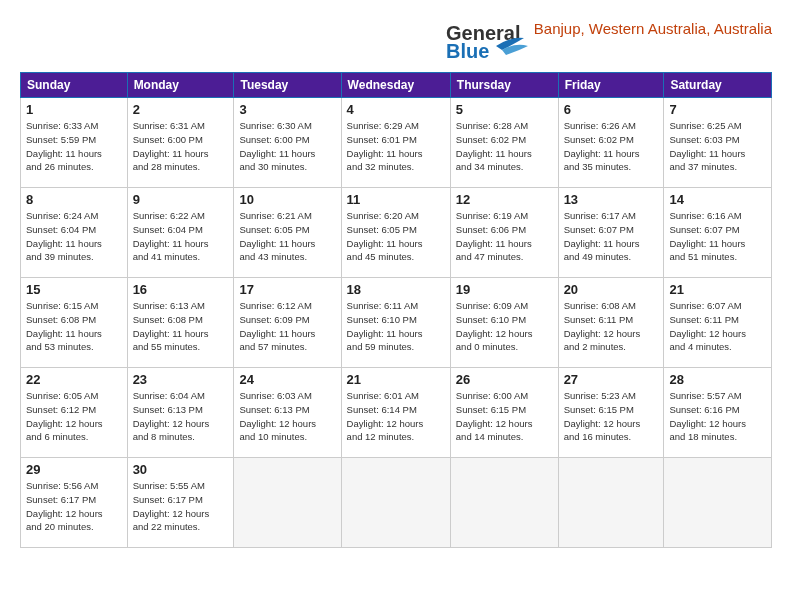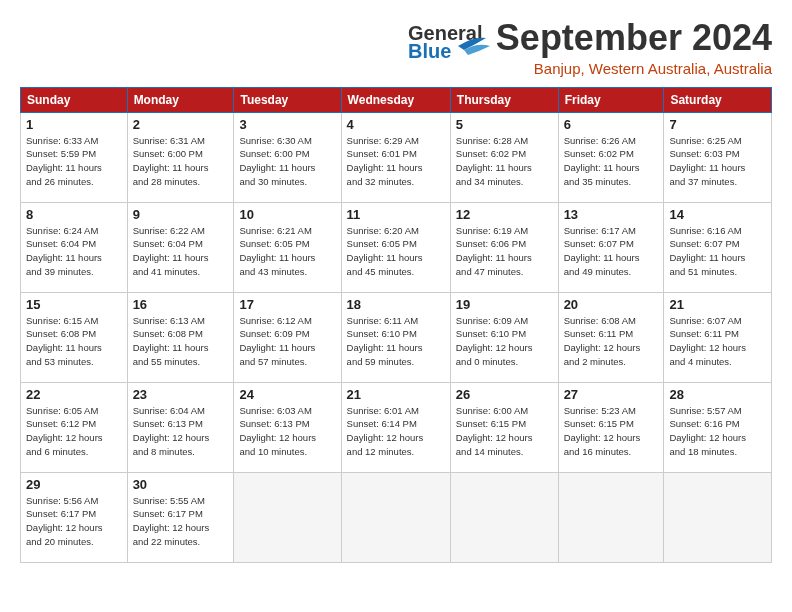--- a/index.html
+++ b/index.html
@@ -39,21 +39,21 @@
       font-size: 15px;
       color: #c2410c;
       margin-top: 2px;
     }
     .calendar {
       width: 100%;
       border-collapse: collapse;
       font-size: 10.5px;
     }
     .calendar th {
-      background: #b91c1c;
+      background: #4c1d95;
       color: #fff;
       text-align: left;
       padding: 5px 6px;
       font-size: 12px;
       font-weight: bold;
       border: 1px solid #1a6fb5;
     }
     .calendar td {
       border: 1px solid #ccc;
       vertical-align: top;
@@ -85,21 +85,20 @@
     <div class="logo">
       <svg width="90" height="44" viewBox="0 0 90 44">
         <text x="2" y="22" font-family="Arial" font-size="20" font-weight="bold" fill="#333">General</text>
         <text x="2" y="40" font-family="Arial" font-size="20" font-weight="bold" fill="#1a6fb5">Blue</text>
 
         <path d="M52 28 Q68 18 80 20 Q70 26 58 32 Z" fill="#1a6fb5"></path>
         <path d="M58 32 Q72 24 84 28 Q74 33 62 37 Z" fill="#4a9fd5"></path>
       </svg>
     </div>
     <div class="title-area">
-      <div class="month-title">September 2024</div>
       <div class="location">Banjup, Western Australia, Australia</div>
     </div>
   </div>
 
   <table class="calendar">
     <thead>
       <tr>
 
       <th>Sunday</th>
           <th>Monday</th>

